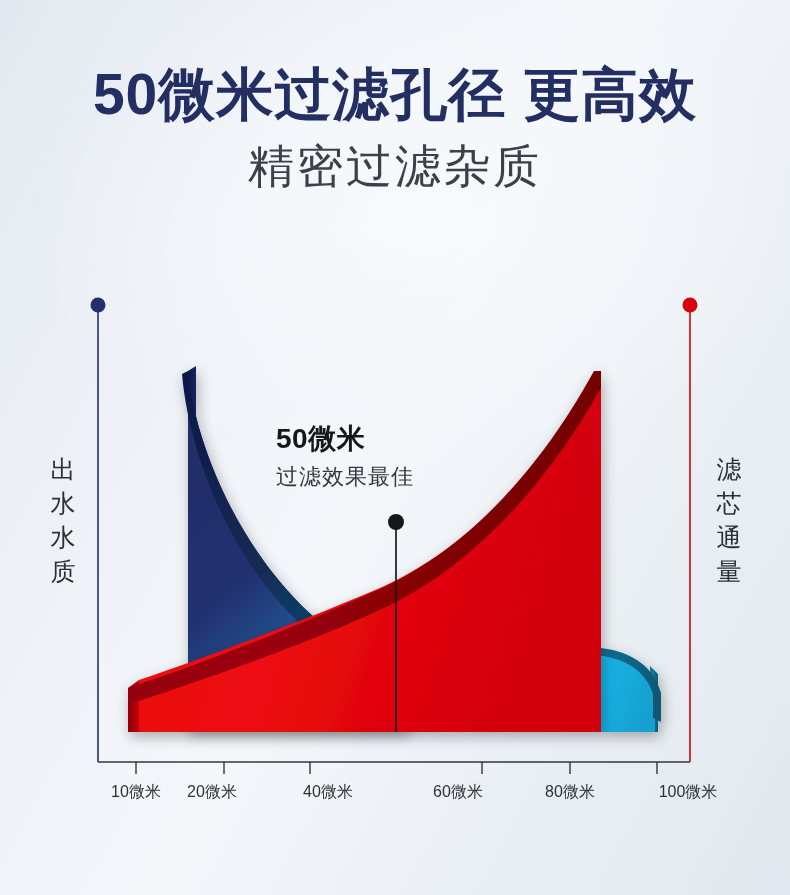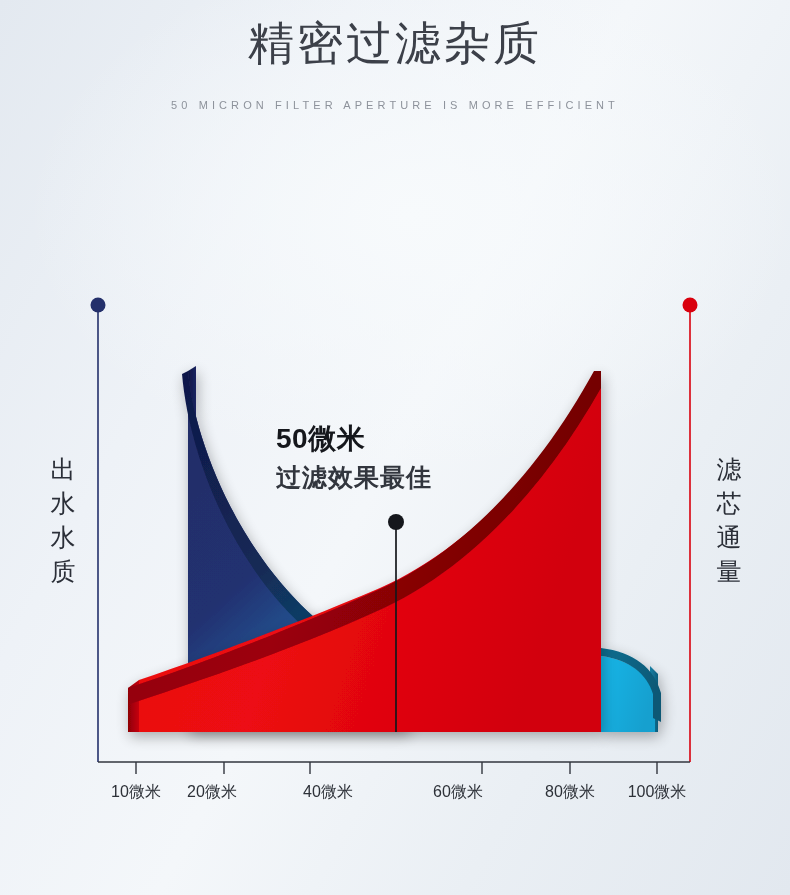--- a/index.html
+++ b/index.html
@@ -104,23 +104,23 @@
     margin: 0;
     font-size: 28px;
     line-height: 34px;
     font-weight: 700;
     color: #15171c;
     letter-spacing: 0.5px;
   }
   .callout-desc {
     margin: 0;
     padding-top: 5px;
-    font-size: 25px;
+    font-size: 22px;
     line-height: 32px;
-    font-weight: 700;
+    font-weight: 400;
     color: #32363e;
     letter-spacing: 1px;
   }
 
   
   .xlabels {
     position: absolute;
     left: 0;
     top: 512px;
     width: 652px;
@@ -135,22 +135,22 @@
     color: #2d3138;
     white-space: nowrap;
   }
 </style>
 </head>
 <body>
 
 <div class="poster">
 
   <div class="header">
+    <h1 class="title-main">50微米过滤孔径 更高效</h1>
     <h2 class="title-sub">精密过滤杂质</h2>
-    <p class="title-en">50 MICRON FILTER APERTURE IS MORE EFFICIENT</p>
   </div>
 
   <div class="chart">
 
     <svg class="chart-svg" width="790" height="560" viewBox="0 0 790 560">
       <defs>
 
         <linearGradient id="gradBlueFace" x1="0" y1="0" x2="0.55" y2="1">
           <stop offset="0%" stop-color="#232e66"></stop>
           <stop offset="55%" stop-color="#243070"></stop>
@@ -306,17 +306,17 @@
       <p class="callout-title">50微米</p>
       <p class="callout-desc">过滤效果最佳</p>
     </div>
 
     <div class="xlabels">
       <span class="xlabel" style="left:136px">10微米</span>
       <span class="xlabel" style="left:212px">20微米</span>
       <span class="xlabel" style="left:328px">40微米</span>
       <span class="xlabel" style="left:458px">60微米</span>
       <span class="xlabel" style="left:570px">80微米</span>
-      <span class="xlabel" style="left:657px">100微米</span>
+      <span class="xlabel" style="left:688px">100微米</span>
     </div>
 
   </div>
 </div>
 
 </body></html>

